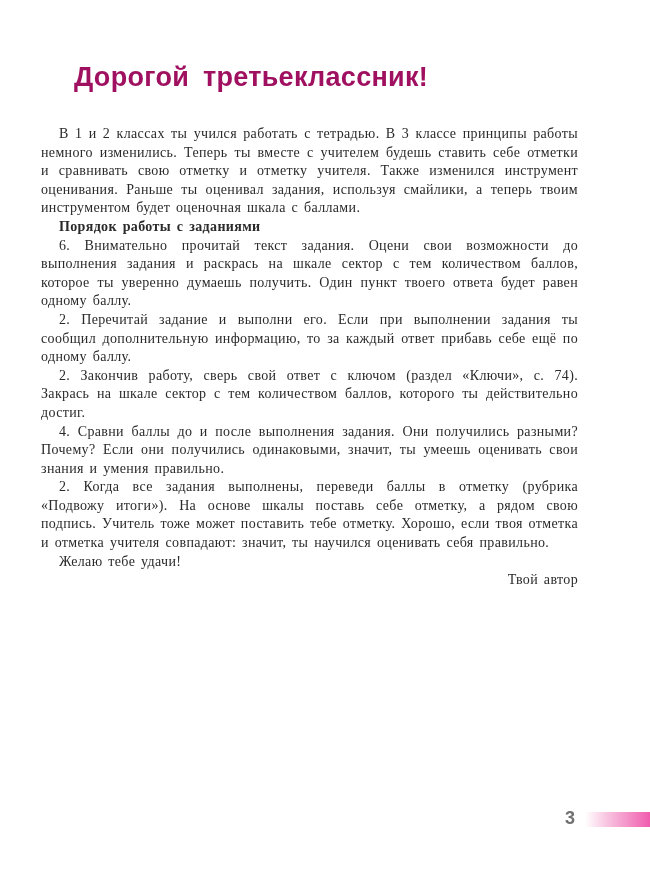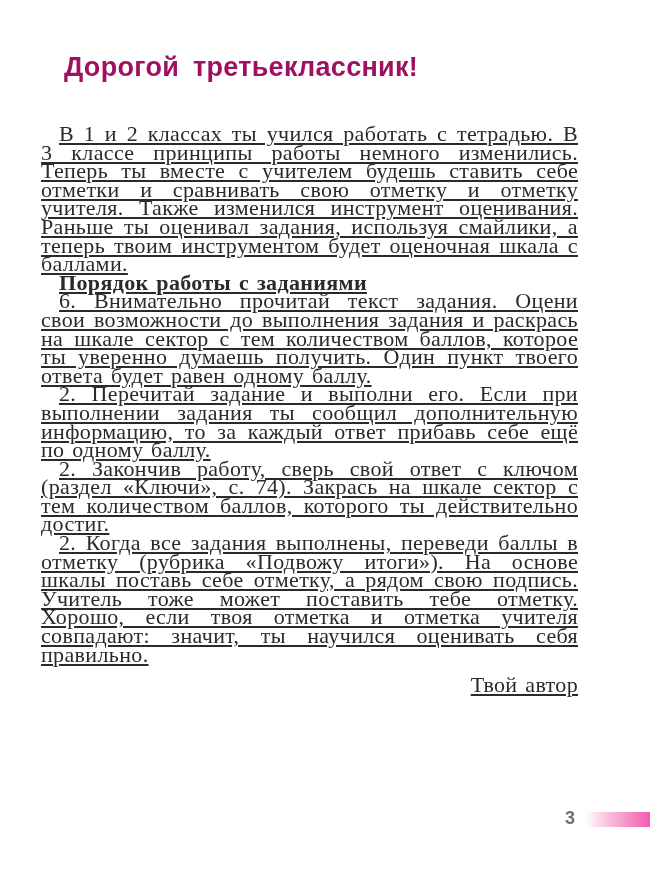--- a/index.html
+++ b/index.html
@@ -12,54 +12,53 @@
       height: 869px;
       position: relative;
       overflow: hidden;
       font-family: "DejaVu Serif", "Liberation Serif", serif;
       color: #2a2a2a;
     }
     .page-title {
       position: absolute;
       left: 64px;
       top: 52px;
-      margin: 0;
+      margin: 10px;
       font-family: "Liberation Sans", "DejaVu Sans", sans-serif;
       font-weight: bold;
       font-size: 27px;
       letter-spacing: 0.3px;
       word-spacing: 6px;
       color: #a01060;
     }
     .body-text {
       position: absolute;
       left: 41px;
       top: 125px;
       width: 537px;
       font-family: "Liberation Serif", "DejaVu Serif", serif;
-      font-size: 22px;
+      font-size: 14px;
       line-height: 18.6px;
       text-align: justify;
       letter-spacing: 0.35px;
       word-spacing: 2px;
-      text-decoration: underline;
     }
     .body-text p {
       margin: 0;
       text-indent: 18px;
       text-align-last: left;
     }
     .body-text p.heading {
       font-weight: bold;
     }
     .body-text p.signature {
       text-align: left;
       text-align-last: right;
       text-indent: 0;
-      margin-top: 12px;
+      margin-top: 0;
     }
     .page-number {
       position: absolute;
       left: 565px;
       top: 808px;
       font-family: "Liberation Sans", "DejaVu Sans", sans-serif;
       font-weight: bold;
       font-size: 18px;
       color: #707070;
     }
@@ -76,18 +75,20 @@
 <body>
 
 <h1 class="page-title">Дорогой третьеклассник!</h1>
 
 <div class="body-text">
   <p>В 1 и 2 классах ты учился работать с тетрадью. В 3 классе принципы работы немного изменились. Теперь ты вместе с учителем будешь ставить себе отметки и сравнивать свою отметку и отметку учителя. Также изменился инструмент оценивания. Раньше ты оценивал задания, используя смайлики, а теперь твоим инструментом будет оценочная шкала с баллами.</p>
   <p class="heading">Порядок работы с заданиями</p>
   <p>6. Внимательно прочитай текст задания. Оцени свои возможности до выполнения задания и раскрась на шкале сектор с тем количеством баллов, которое ты уверенно думаешь получить. Один пункт твоего ответа будет равен одному баллу.</p>
   <p>2. Перечитай задание и выполни его. Если при выполнении задания ты сообщил дополнительную информацию, то за каждый ответ прибавь себе ещё по одному баллу.</p>
   <p>2. Закончив работу, сверь свой ответ с ключом (раздел «Ключи», с. 74). Закрась на шкале сектор с тем количеством баллов, которого ты действительно достиг.</p>
+  <p>4. Сравни баллы до и после выполнения задания. Они получились разными? Почему? Если они получились одинаковыми, значит, ты умеешь оценивать свои знания и умения правильно.</p>
   <p>2. Когда все задания выполнены, переведи баллы в отметку (рубрика «Подвожу итоги»). На основе шкалы поставь себе отметку, а рядом свою подпись. Учитель тоже может поставить тебе отметку. Хорошо, если твоя отметка и отметка учителя совпадают: значит, ты научился оценивать себя правильно.</p>
+  <p>Желаю тебе удачи!</p>
   <p class="signature">Твой автор</p>
 </div>
 
 <div class="page-number">3</div>
 <div class="page-bar"></div>
 
 </body></html>

